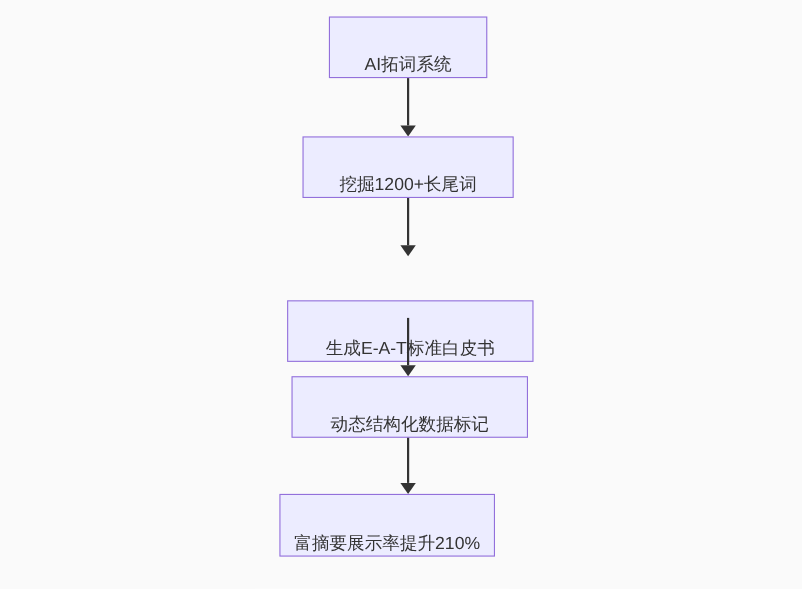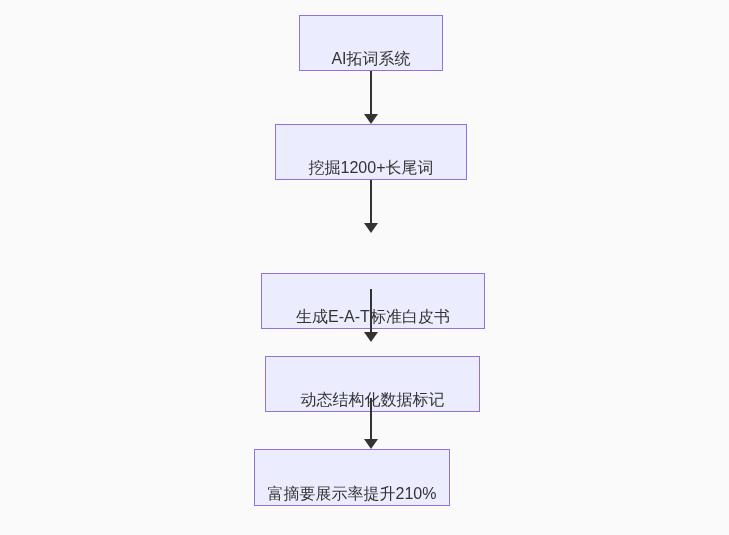--- a/index.html
+++ b/index.html
@@ -74,21 +74,21 @@
 
   <div class="flow-node" style="left:261px; top:233px; width:224px; height:56px;margin-top:40px;">
     <span>生成E-A-T标准白皮书</span>
   </div>
 
   <div class="flow-arrow" style="left:364px; top:289px; height:53px;">
     <span class="arrow-line"></span>
     <span class="arrowhead"></span>
   </div>
 
-  <div class="flow-node" style="left:265px; top:356px; width:215px; height:56px;">
+  <div class="flow-node" style="left:265px; top:342px; width:215px; height:56px;">
     <span>动态结构化数据标记</span>
   </div>
 
   <div class="flow-arrow" style="left:364px; top:398px; height:51px;">
     <span class="arrow-line"></span>
     <span class="arrowhead"></span>
   </div>
 
   <div class="flow-node" style="left:254px; top:449px; width:196px; height:57px;">
     <span>富摘要展示率提升210%</span>

